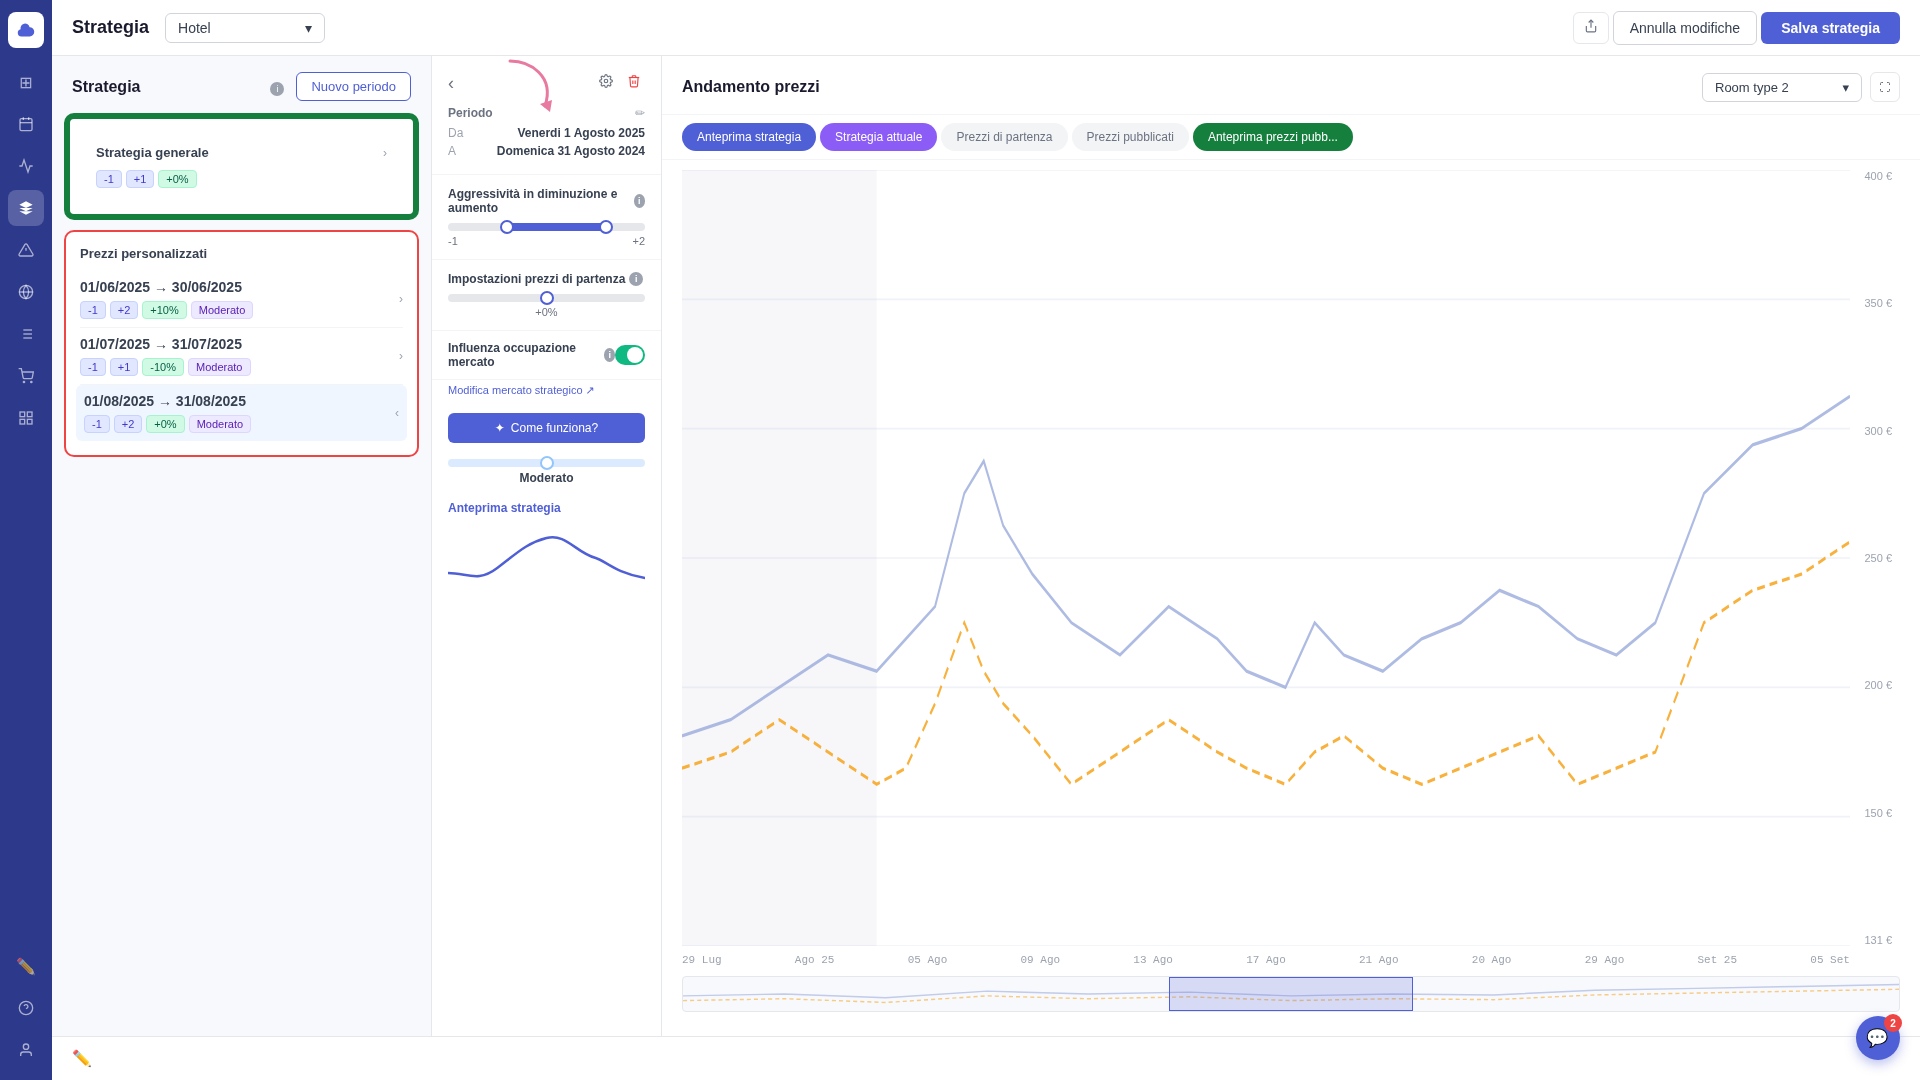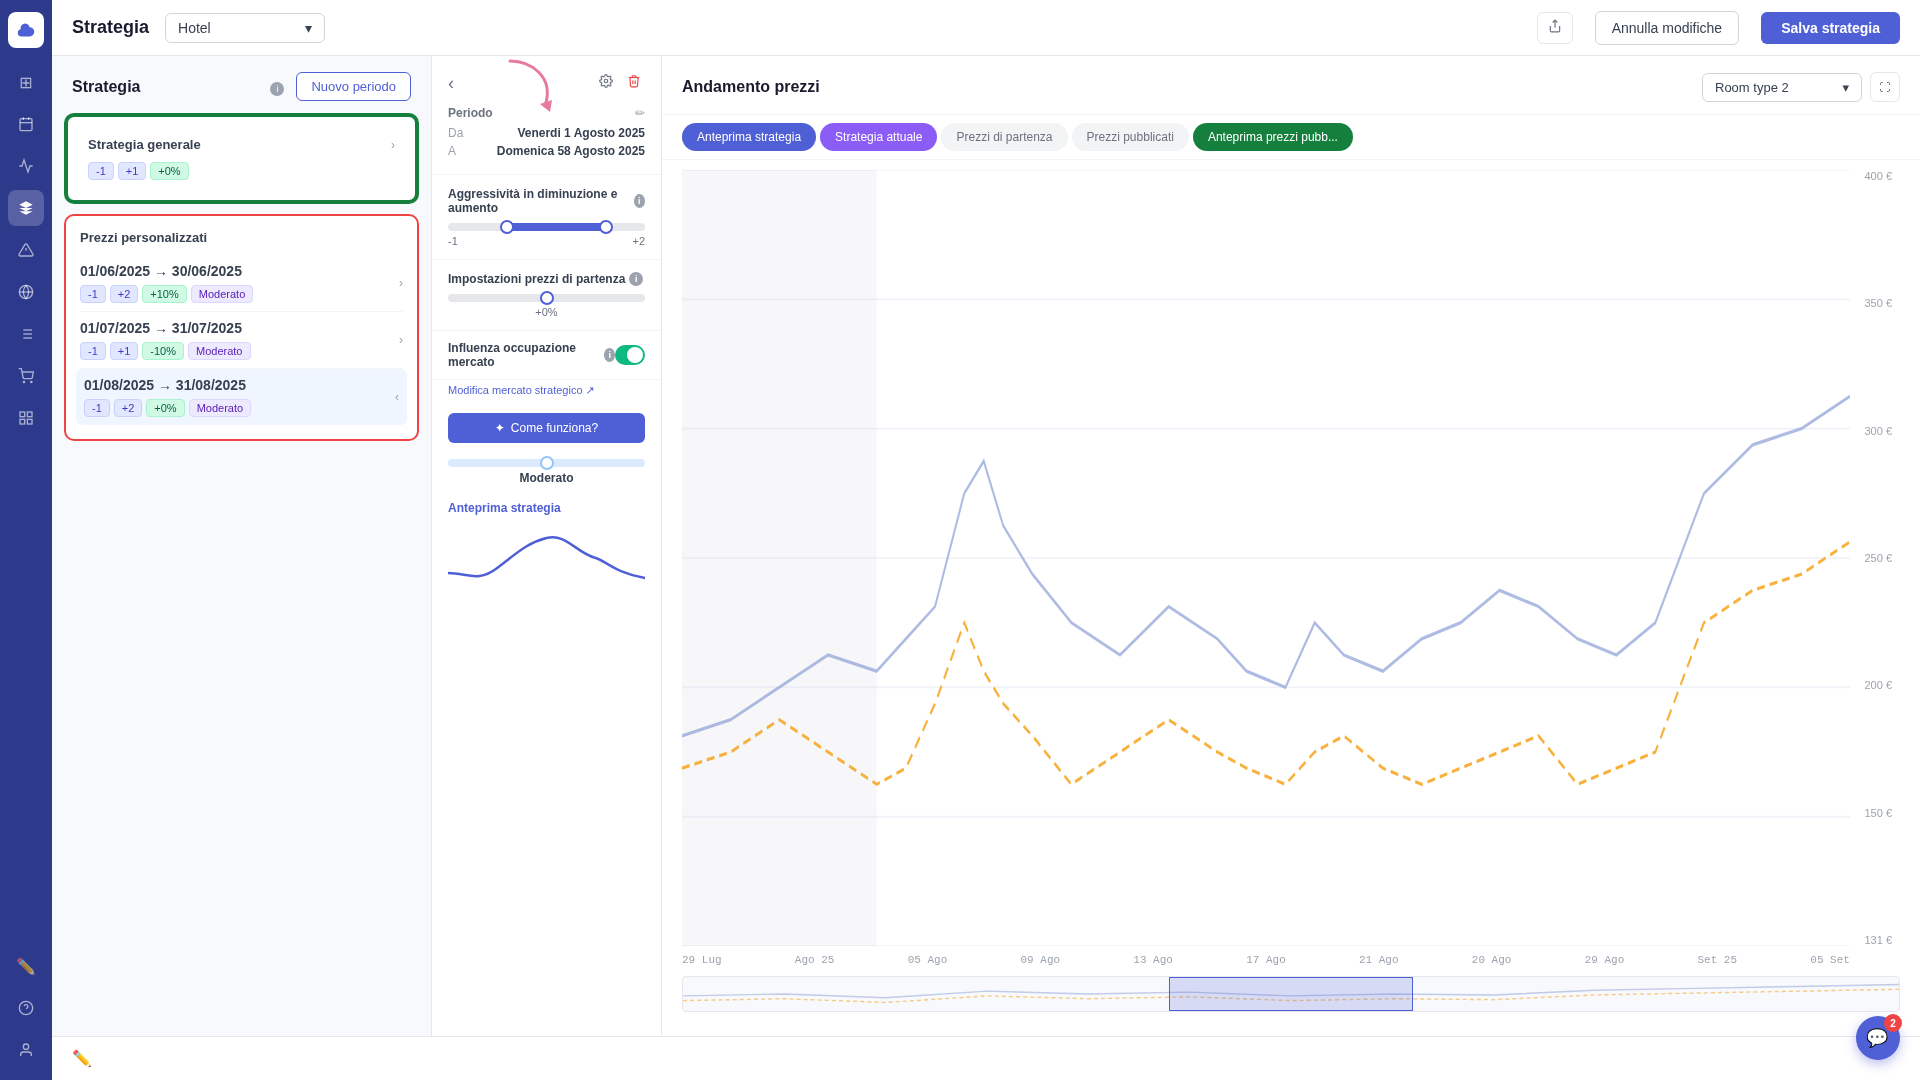--- a/index.html
+++ b/index.html
@@ -69,21 +69,21 @@
       font-size: 14px;
       color: #374151;
       cursor: pointer;
       background: #fff;
       min-width: 160px;
     }
     .topbar-right {
       margin-left: auto;
       display: flex;
       align-items: center;
-      gap: 22px;
+      gap: 4px;
       padding-left: 20px;
     }
     .btn-outline {
       border: 1px solid #d1d5db;
       background: #fff;
       border-radius: 6px;
       padding: 8px 16px;
       font-size: 14px;
       color: #374151;
       cursor: pointer;
@@ -155,22 +155,22 @@
     .left-panel-content {
       flex: 1;
       overflow-y: auto;
       padding: 0 12px 12px;
     }
 
     
     .strategy-card {
       background: #fff;
       border-radius: 10px;
-      border: 4px solid #15803d;
-      padding: 20px;
+      border: 6px solid #15803d;
+      padding: 26px;
       margin-bottom: 10px;
     }
     .strategy-card-header {
       display: flex;
       align-items: center;
       justify-content: space-between;
       margin-bottom: 10px;
     }
     .strategy-card-title {
       font-size: 13px;
@@ -763,21 +763,21 @@
         <div class="period-label-row">
           <span class="period-label">Periodo</span>
           <span class="edit-icon">✏</span>
         </div>
         <div class="period-field">
           <span class="period-field-label">Da</span>
           <span class="period-field-value">Venerdi 1 Agosto 2025</span>
         </div>
         <div class="period-field">
           <span class="period-field-label">A</span>
-          <span class="period-field-value">Domenica 58 Agosto 2025</span>
+          <span class="period-field-value">Domenica 31 Agosto 2024</span>
         </div>
       </div>
 
       <div class="slider-section">
         <div class="slider-title">
           <span>Aggressività in diminuzione e aumento</span>
           <span class="info-icon">i</span>
         </div>
         <div style="position:relative; margin-bottom:4px;">
           <div class="slider-track">

